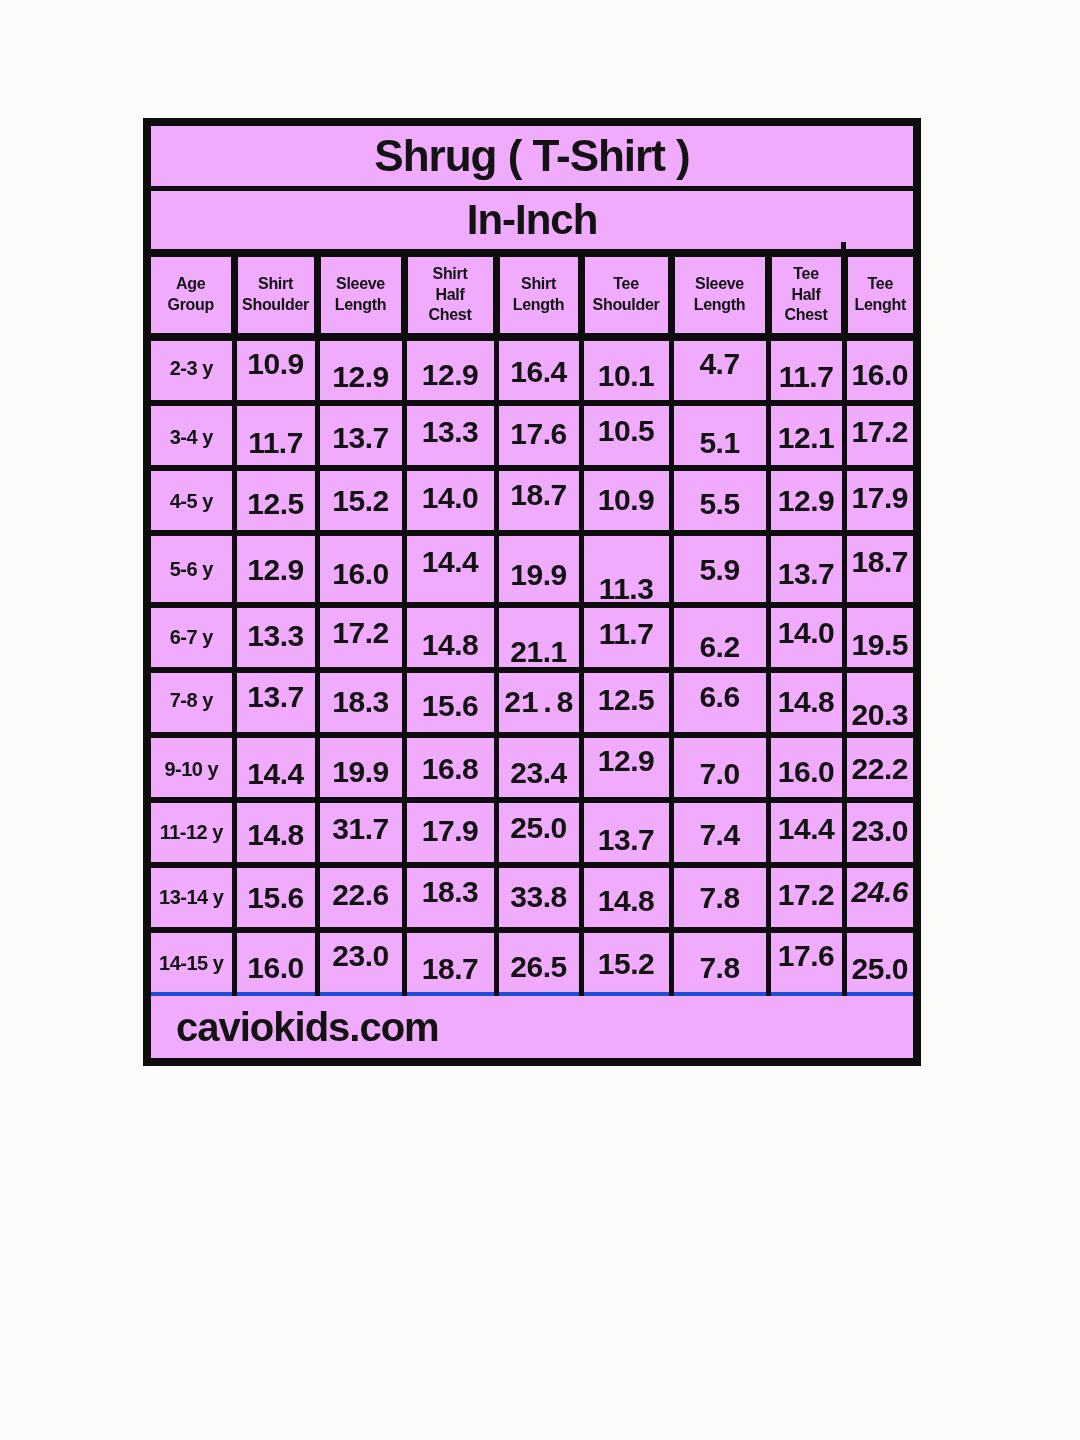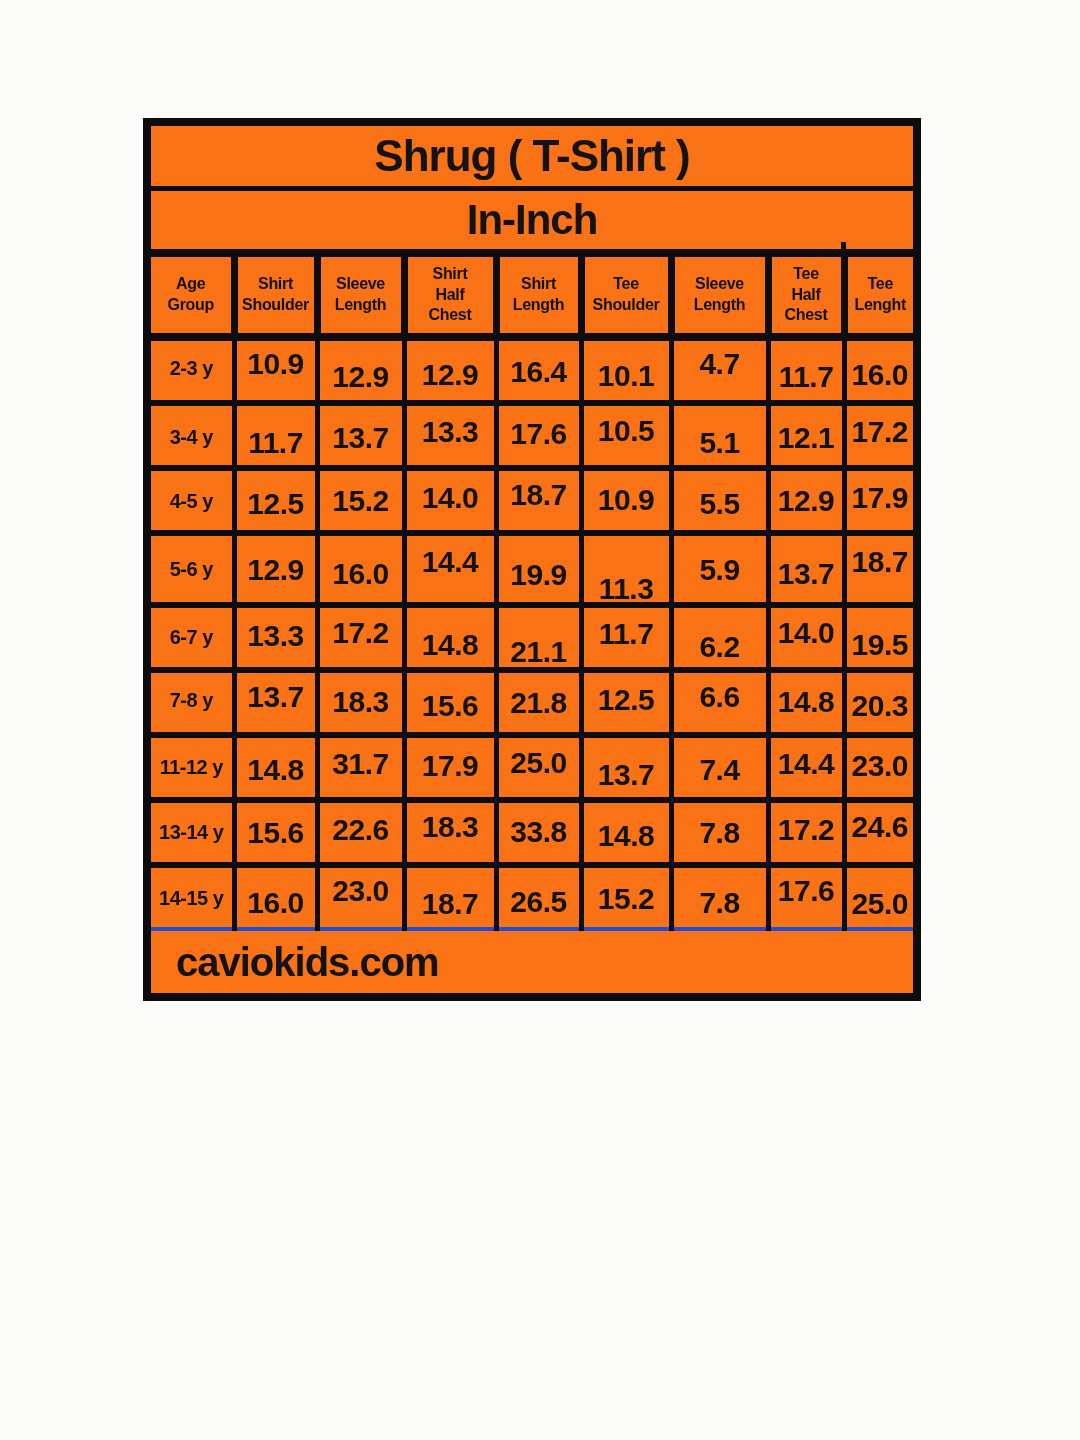--- a/index.html
+++ b/index.html
@@ -17,21 +17,21 @@
   }
   .sheet {
     position: absolute;
     left: 143px;
     top: 118px;
   }
   table.size-chart {
     border-collapse: collapse;
     table-layout: fixed;
     width: 767px;
-    background: #f97316;
+    background: #f0abfc;
     border: 8px solid #0d0d0d;
   }
   td, th {
     padding: 0;
     overflow: hidden;
   }
   .title-cell {
     height: 60px;
     border-bottom: 5px solid #0d0d0d;
     text-align: center;
@@ -193,25 +193,36 @@
           <td class="val"><span class="v" style="top: -4px;">11.7</span></td>
           <td class="val"><span class="v" style="top: -2px; margin-top: 23px;">6.2</span></td>
           <td class="val"><span class="v" style="top: -5px;">14.0</span></td>
           <td class="val"><span class="v" style="top: 7px;">19.5</span></td>
         </tr>
         <tr>
           <th class="age"><span class="v" style="top: -2px;">7-8 y</span></th>
           <td class="val"><span class="v" style="top: -6px;">13.7</span></td>
           <td class="val"><span class="v" style="top: -1px;">18.3</span></td>
           <td class="val"><span class="v" style="top: 3px;">15.6</span></td>
-          <td class="val"><span class="v" style="top: 0px;">21.8</span></td>
+          <td class="val"><span class="v" style="top: 0px; font-family: Liberation Mono, monospace;">21.8</span></td>
           <td class="val"><span class="v" style="top: -3px;">12.5</span></td>
           <td class="val"><span class="v" style="top: -6px;">6.6</span></td>
           <td class="val"><span class="v" style="top: -1px;">14.8</span></td>
-          <td class="val"><span class="v" style="top: 3px;">20.3</span></td>
+          <td class="val"><span class="v" style="top: 12px;">20.3</span></td>
+        </tr>
+        <tr>
+          <th class="age"><span class="v" style="top: 2px;">9-10 y</span></th>
+          <td class="val"><span class="v" style="top: 6px;">14.4</span></td>
+          <td class="val"><span class="v" style="top: 4px;">19.9</span></td>
+          <td class="val"><span class="v" style="top: 1px;">16.8</span></td>
+          <td class="val"><span class="v" style="top: 5px;">23.4</span></td>
+          <td class="val"><span class="v" style="top: -7px;">12.9</span></td>
+          <td class="val"><span class="v" style="top: 6px;">7.0</span></td>
+          <td class="val"><span class="v" style="top: 4px;">16.0</span></td>
+          <td class="val"><span class="v" style="top: 1px;">22.2</span></td>
         </tr>
         <tr>
           <th class="age"><span class="v" style="top: 0px;">11-12 y</span></th>
           <td class="val"><span class="v" style="top: 2px;">14.8</span></td>
           <td class="val"><span class="v" style="top: -4px;">31.7</span></td>
           <td class="val"><span class="v" style="top: -2px;">17.9</span></td>
           <td class="val"><span class="v" style="top: -5px;">25.0</span></td>
           <td class="val"><span class="v" style="top: 7px;">13.7</span></td>
           <td class="val"><span class="v" style="top: 2px;">7.4</span></td>
           <td class="val"><span class="v" style="top: -4px;">14.4</span></td>
@@ -219,21 +230,21 @@
         </tr>
         <tr>
           <th class="age"><span class="v" style="top: 0px;">13-14 y</span></th>
           <td class="val"><span class="v" style="top: 0px;">15.6</span></td>
           <td class="val"><span class="v" style="top: -3px;">22.6</span></td>
           <td class="val"><span class="v" style="top: -6px;">18.3</span></td>
           <td class="val"><span class="v" style="top: -1px;">33.8</span></td>
           <td class="val"><span class="v" style="top: 3px;">14.8</span></td>
           <td class="val"><span class="v" style="top: 0px;">7.8</span></td>
           <td class="val"><span class="v" style="top: -3px;">17.2</span></td>
-          <td class="val"><span class="v" style="top: -6px;">24.6</span></td>
+          <td class="val"><span class="v" style="top: -6px; font-style: italic;">24.6</span></td>
         </tr>
         <tr>
           <th class="age"><span class="v" style="top: 1px;">14-15 y</span></th>
           <td class="val"><span class="v" style="top: 5px;">16.0</span></td>
           <td class="val"><span class="v" style="top: -7px;">23.0</span></td>
           <td class="val"><span class="v" style="top: 6px;">18.7</span></td>
           <td class="val"><span class="v" style="top: 4px;">26.5</span></td>
           <td class="val"><span class="v" style="top: 1px;">15.2</span></td>
           <td class="val"><span class="v" style="top: 5px;">7.8</span></td>
           <td class="val"><span class="v" style="top: -7px;">17.6</span></td>

